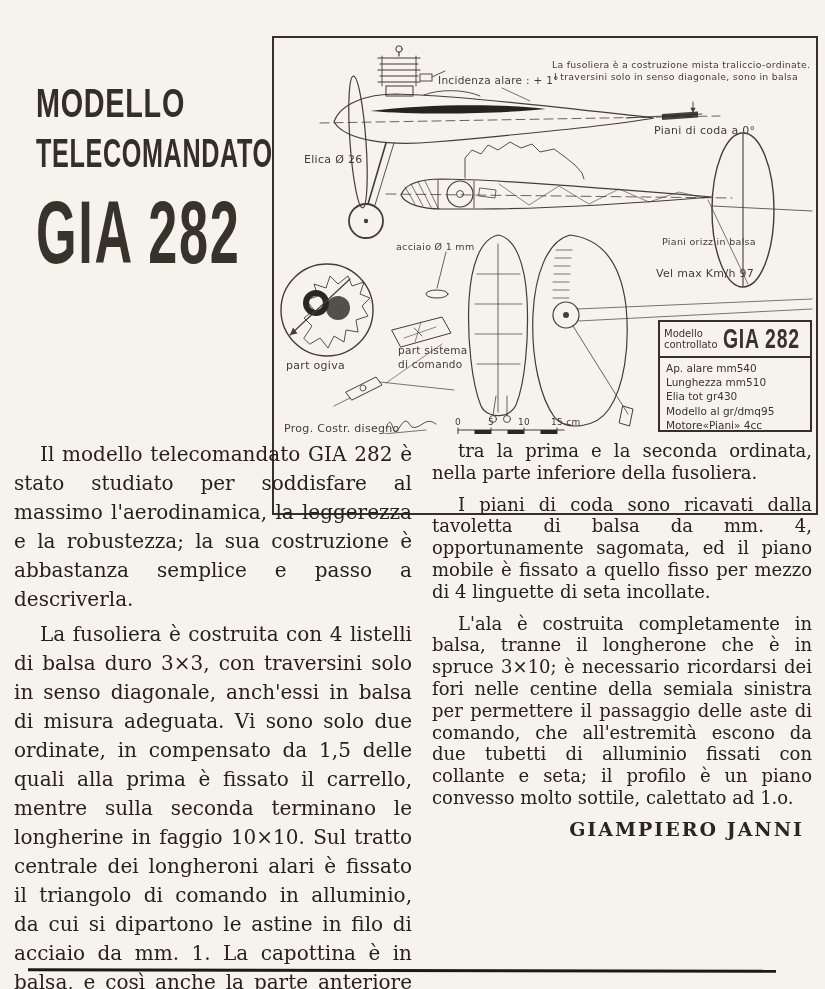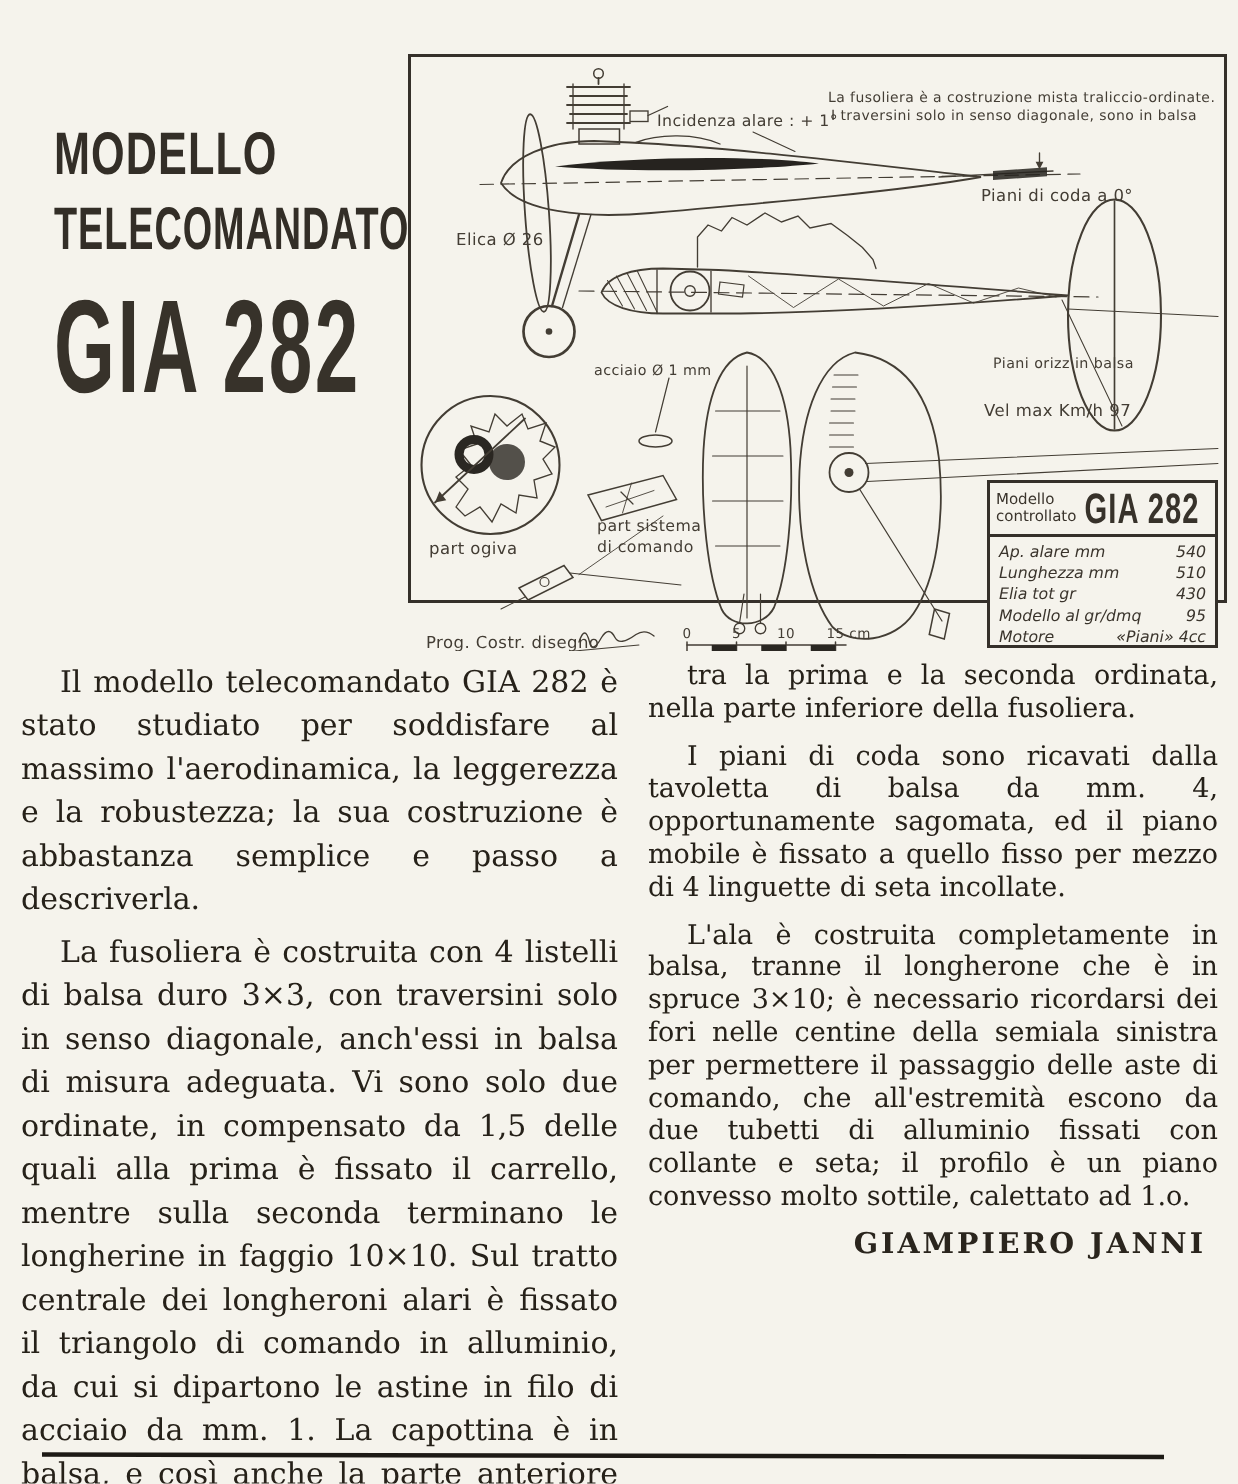--- a/index.html
+++ b/index.html
@@ -10,36 +10,36 @@
   }
   
   #title-block{position:absolute;left:36px;top:78px;width:245px;}
   .tline{font-family:"Liberation Sans",sans-serif;font-weight:700;color:#332e27;
          white-space:nowrap;transform-origin:left top;}
   .t1{font-size:40px;line-height:50px;transform:scale(.72,1.0);letter-spacing:1px;}
   .t2{font-size:40px;line-height:50px;transform:scale(.63,1.0);letter-spacing:1px;}
   .t3{font-size:90px;line-height:86px;font-weight:800;transform:scale(.58,.98);
       letter-spacing:3px;margin-top:12px;color:#37322a;}
   
-  #drawing-panel{position:absolute;left:272px;top:36px;width:546px;height:366px;
+  #drawing-panel{position:absolute;left:272px;top:36px;width:546px;height:479px;
     border:2.5px solid #35302a;box-sizing:border-box;background:#f5f3ec;}
   #drawing-panel svg{position:absolute;left:0;top:0;}
   .lbl{font-family:"DejaVu Sans",sans-serif;fill:#433d34;letter-spacing:.3px;}
   
   #spec-table{position:absolute;left:384px;top:282px;width:154px;height:112px;
     border:2px solid #35302a;box-sizing:border-box;background:#f5f3ec;
     font-family:"DejaVu Sans",sans-serif;color:#3a342c;}
   #spec-head{display:flex;align-items:center;gap:5px;border-bottom:2px solid #35302a;
     padding:3px 4px;height:36px;box-sizing:border-box;}
   #spec-head .mc{font-size:10px;line-height:11px;}
   #spec-head .gia{font-family:"Liberation Sans",sans-serif;font-weight:800;font-size:27px;
     transform:scale(.72,1.05);transform-origin:left center;letter-spacing:1px;
     white-space:nowrap;color:#37322a;}
   #spec-body{padding:3px 6px 0 6px;}
-  .trow{display:flex;justify-content:space-between;font-size:10.5px;line-height:14.2px;font-style:italic;}
+  .trow{display:flex;font-size:10.5px;line-height:14.2px;}
   
   #article{position:absolute;left:14px;top:440px;width:798px;display:flex;gap:20px;}
   .col{text-align:justify;}
   .col-left{width:398px;font-size:20px;line-height:29px;}
   .col-right{width:380px;font-size:18px;line-height:21.8px;}
   .col p{margin:0 0 6px 0;text-indent:26px;}
   .col-right p{margin-bottom:10px;}
   .it{}
   #author{text-align:right;font-weight:700;letter-spacing:2px;font-size:19px;
     margin-top:6px;padding-right:8px;color:#2a251d;}

